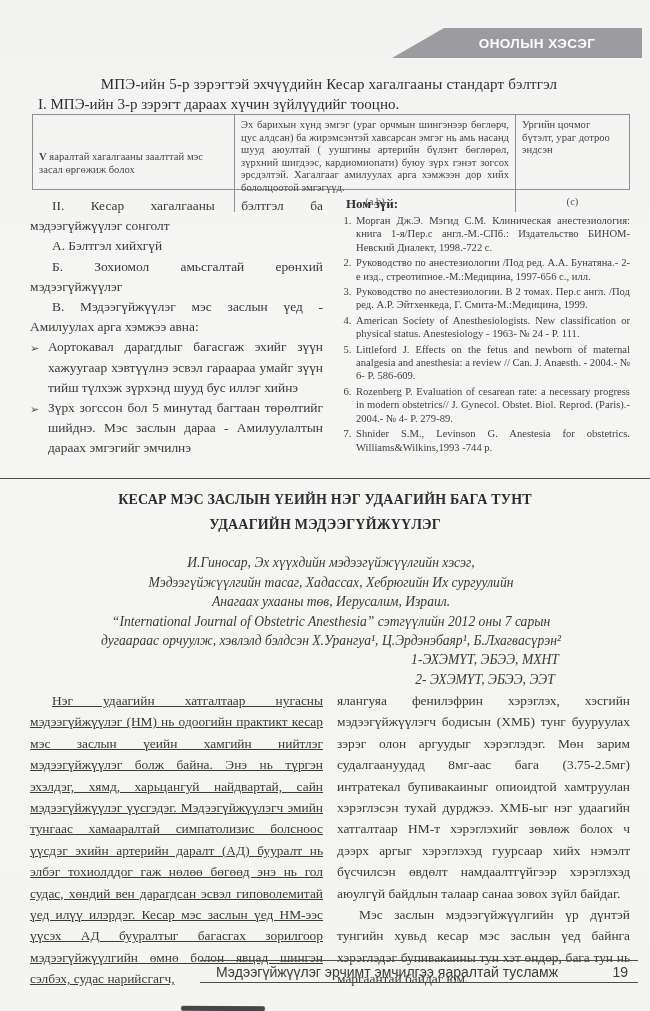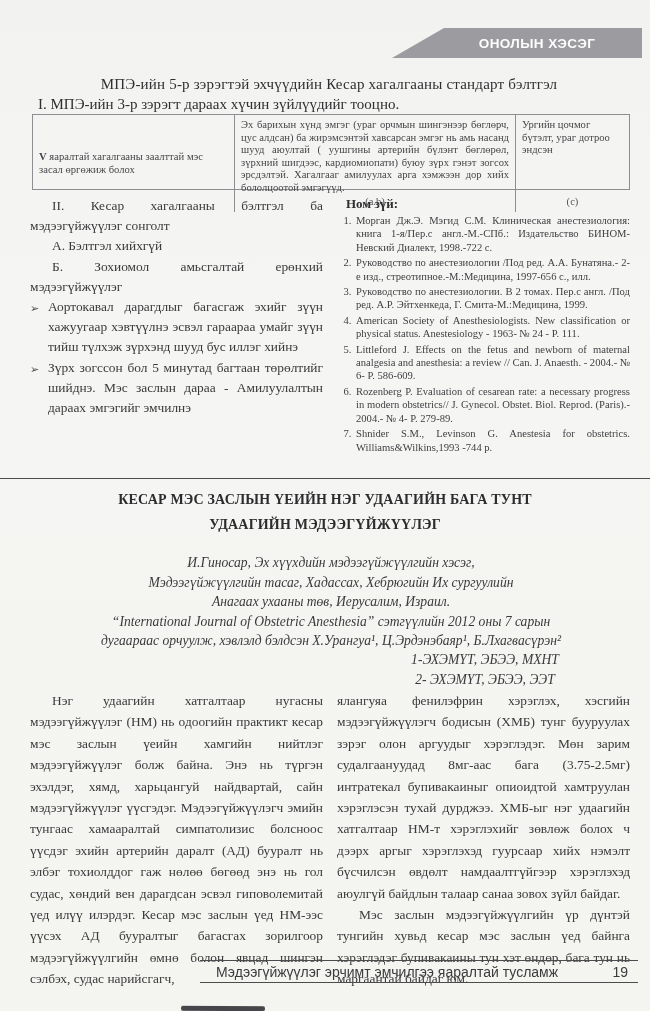--- a/index.html
+++ b/index.html
@@ -56,21 +56,21 @@
   .rule-top{position:absolute;top:478px;left:0;width:650px;border-top:1.6px solid #4c4c4e;}
   .title{position:absolute;top:487px;left:20px;right:20px;text-align:center;
          font-weight:bold;font-size:14px;line-height:25px;color:#2c2c2e;letter-spacing:.2px;}
   .byline{position:absolute;top:553px;left:30px;right:18px;text-align:center;
           font-style:italic;font-size:13.6px;line-height:19.5px;color:#3a3a3c;}
   .byline-aff{position:absolute;left:330px;right:10px;text-align:center;
           font-style:italic;font-size:13.6px;line-height:19.5px;color:#3a3a3c;}
   .aff1{top:650px;} .aff2{top:670px;}
   
   .bodyL{position:absolute;top:690px;left:30px;width:293px;
-         font-size:13.4px;line-height:21.4px;text-align:justify;color:#3a3a3c;}
+         font-size:13.4px;line-height:21.4px;text-align:justify;color:#3a3a3c;text-decoration:underline;}
   .bodyR{position:absolute;top:690px;left:337px;width:293px;
          font-size:13.4px;line-height:21.4px;text-align:justify;color:#3a3a3c;}
   .bodyL p,.bodyR p{margin:0;text-indent:22px;}
   
   .footer{
     position:absolute;top:960px;left:200px;right:12px;height:21px;
     border-top:1.4px solid #4c4c4e;border-bottom:1.4px solid #4c4c4e;
     display:flex;align-items:center;
     font-family:"Liberation Sans","DejaVu Sans",sans-serif;
     font-size:14px;color:#3c3c3e;
@@ -105,20 +105,21 @@
     <div class="cell c3">
       <span>Ургийн цочмог бүтэлт,  ураг дотроо эндсэн</span>
       <span class="note">(c)</span>
     </div>
   </div>
 
   <div class="colL">
     <p>II. Кесар хагалгааны бэлтгэл ба мэдээгүйжүүлэг сонголт</p>
     <p>А. Бэлтгэл хийхгүй</p>
     <p>Б. Зохиомол амьсгалтай ерөнхий мэдээгүйжүүлэг</p>
+    <p>В. Мэдээгүйжүүлэг мэс заслын үед - Амилуулах арга хэмжээ авна:</p>
     <div class="bullet">
       <span class="mark">➢</span>
       <span class="btxt">Аортокавал дарагдлыг багасгаж эхийг зүүн хажуугаар хэвтүүлнэ эсвэл гараараа умайг зүүн тийш түлхэж зүрхэнд шууд бус иллэг хийнэ</span>
     </div>
     <div class="bullet">
       <span class="mark">➢</span>
       <span class="btxt">Зүрх зогссон бол 5 минутад багтаан төрөлтийг шийднэ. Мэс заслын дараа - Амилуулалтын дараах эмгэгийг эмчилнэ</span>
     </div>
   </div>
 

